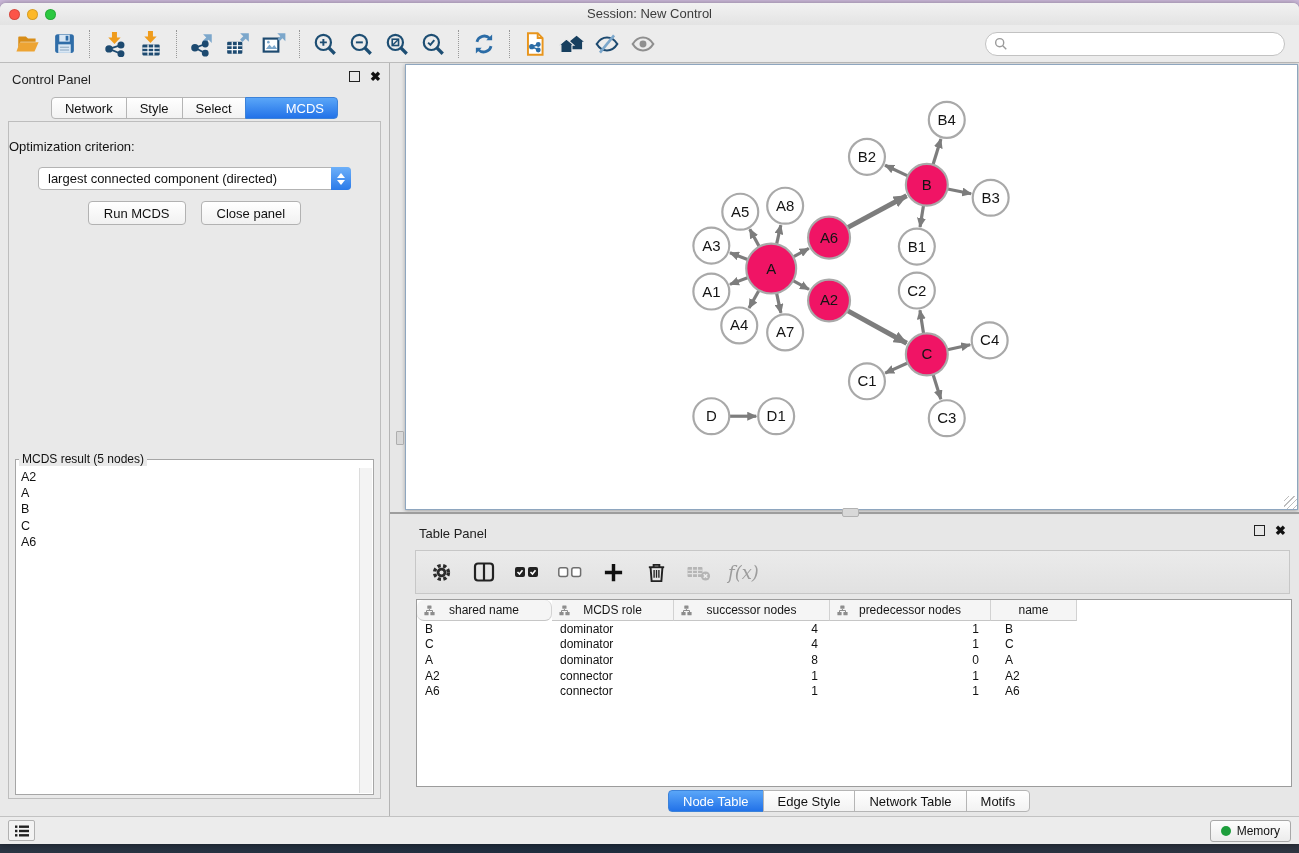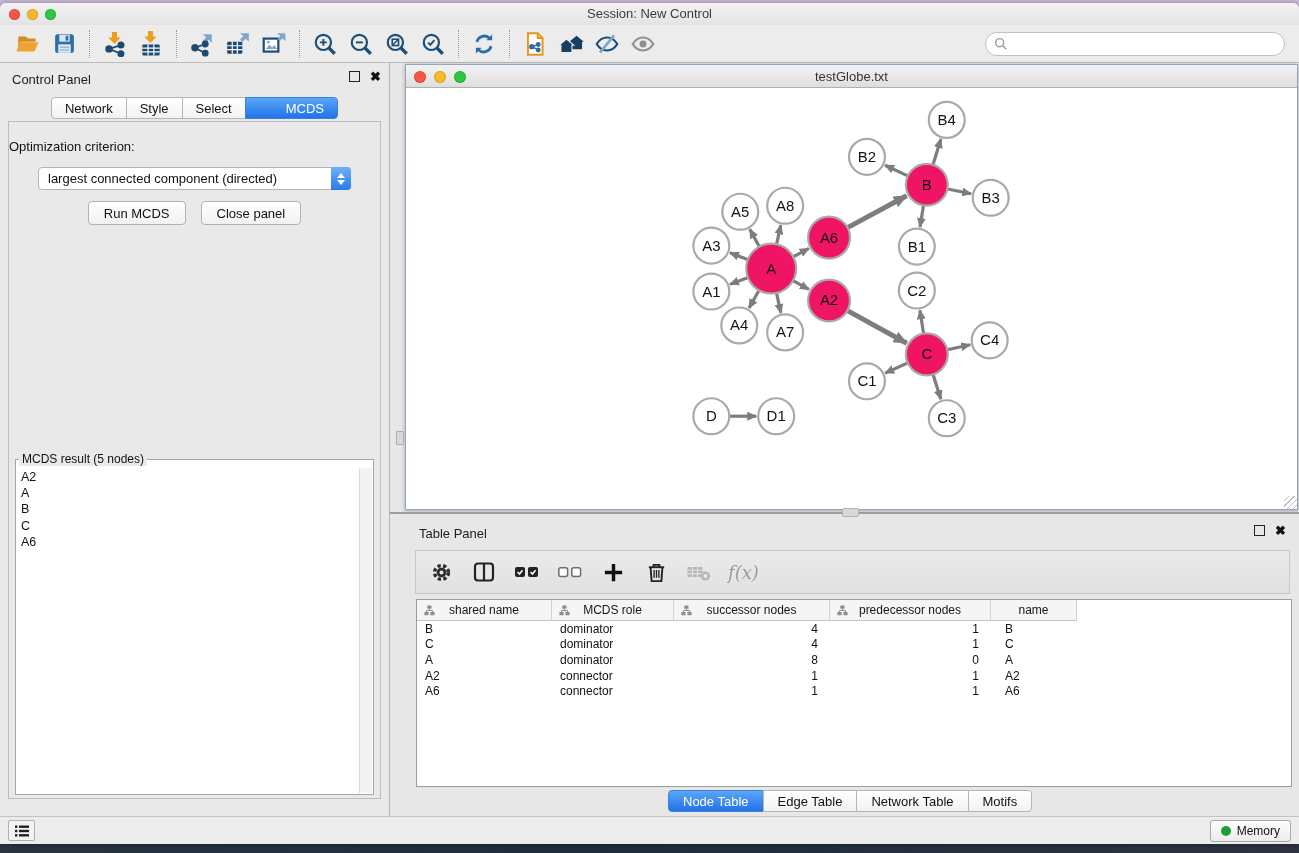--- a/index.html
+++ b/index.html
@@ -317,28 +317,20 @@
               <div>A6</div>
             </div>
           <div class="mcds-scroll"></div>
         </fieldset>
       </div>
     </div>
 
     <div class="desktop">
 
       <div class="frame">
-        <div class="frame-tb">
-          <div class="lights">
-            <span class="light red"></span>
-            <span class="light yellow"></span>
-            <span class="light green"></span>
-          </div>
-          <div class="frame-title">testGlobe.txt</div>
-        </div>
         <div class="canvas">
           <svg id="graph" viewBox="0 0 891 422">
               <defs>
                 <marker id="arr" markerWidth="11" markerHeight="9" refX="9" refY="4.5" orient="auto" markerUnits="userSpaceOnUse">
                   <path d="M0 0 L10 4.5 L0 9 z" fill="#7d7d7d"></path>
                 </marker>
                 <marker id="arrB" markerWidth="15" markerHeight="12" refX="13" refY="6" orient="auto" markerUnits="userSpaceOnUse">
                   <path d="M0 0 L14 6 L0 12 z" fill="#7d7d7d"></path>
                 </marker>
               </defs>
@@ -465,21 +457,21 @@
             <path d="M1.5 11.3h15M1.5 14.6h15M6.5 8v10M11.5 8v10" stroke="#e3e3e3" stroke-width="1.1"></path>
             <circle cx="19.5" cy="17" r="4.6" fill="#b5b5b5"></circle>
             <path d="M17.7 15.2l3.6 3.6M21.3 15.2l-3.6 3.6" stroke="#eee" stroke-width="1.5"></path>
           </svg>
         </span>
         <span class="fx">f(x)</span>
       </div>
 
       <div class="ttable">
         <div class="thead" id="thead">
-            <div class="th" style="width: 135px;">
+            <div class="th" style="width: 135px; border-radius: 7px;">
               <svg class="hicon" width="11" height="11" viewBox="0 0 11 11">
                 <path d="M5.4 4v1.5M2.5 7V5.5h6V7" stroke="#8d8d8d" fill="none"></path>
                 <rect x="3.3" y="0.5" width="4.2" height="3.3" rx="0.5" fill="#8d8d8d"></rect>
                 <rect x="0.4" y="7" width="4.2" height="3.3" rx="0.5" fill="#8d8d8d"></rect>
                 <rect x="6.4" y="7" width="4.2" height="3.3" rx="0.5" fill="#8d8d8d"></rect>
               </svg>
               <span>shared name</span>
             </div>
             <div class="th" style="width: 122px;">
               <svg class="hicon" width="11" height="11" viewBox="0 0 11 11">
@@ -546,21 +538,21 @@
               <div class="td" style="width: 122px; text-align: left; padding: 0px 0px 0px 8px;">connector</div>
               <div class="td" style="width: 156px; text-align: right; padding: 0px 12px 0px 0px;">1</div>
               <div class="td" style="width: 161px; text-align: right; padding: 0px 12px 0px 0px;">1</div>
               <div class="td" style="width: 86px; text-align: left; padding: 0px 0px 0px 14px;">A6</div>
             </div>
           </div>
       </div>
 
       <div class="seg tbl-tabs" id="tbl-tabs">
           <span class="tab first active">Node Table</span>
-          <span class="tab">Edge Table</span>
+          <span class="tab">Edge Style</span>
           <span class="tab">Network Table</span>
           <span class="tab last">Motifs</span>
         </div>
     </div>
   </div>
 
   <div class="statusbar">
     <span class="list-btn">
       <svg width="16" height="14" viewBox="0 0 16 14">
         <rect x="1" y="1.5" width="2.4" height="2.4" fill="#222"></rect>

